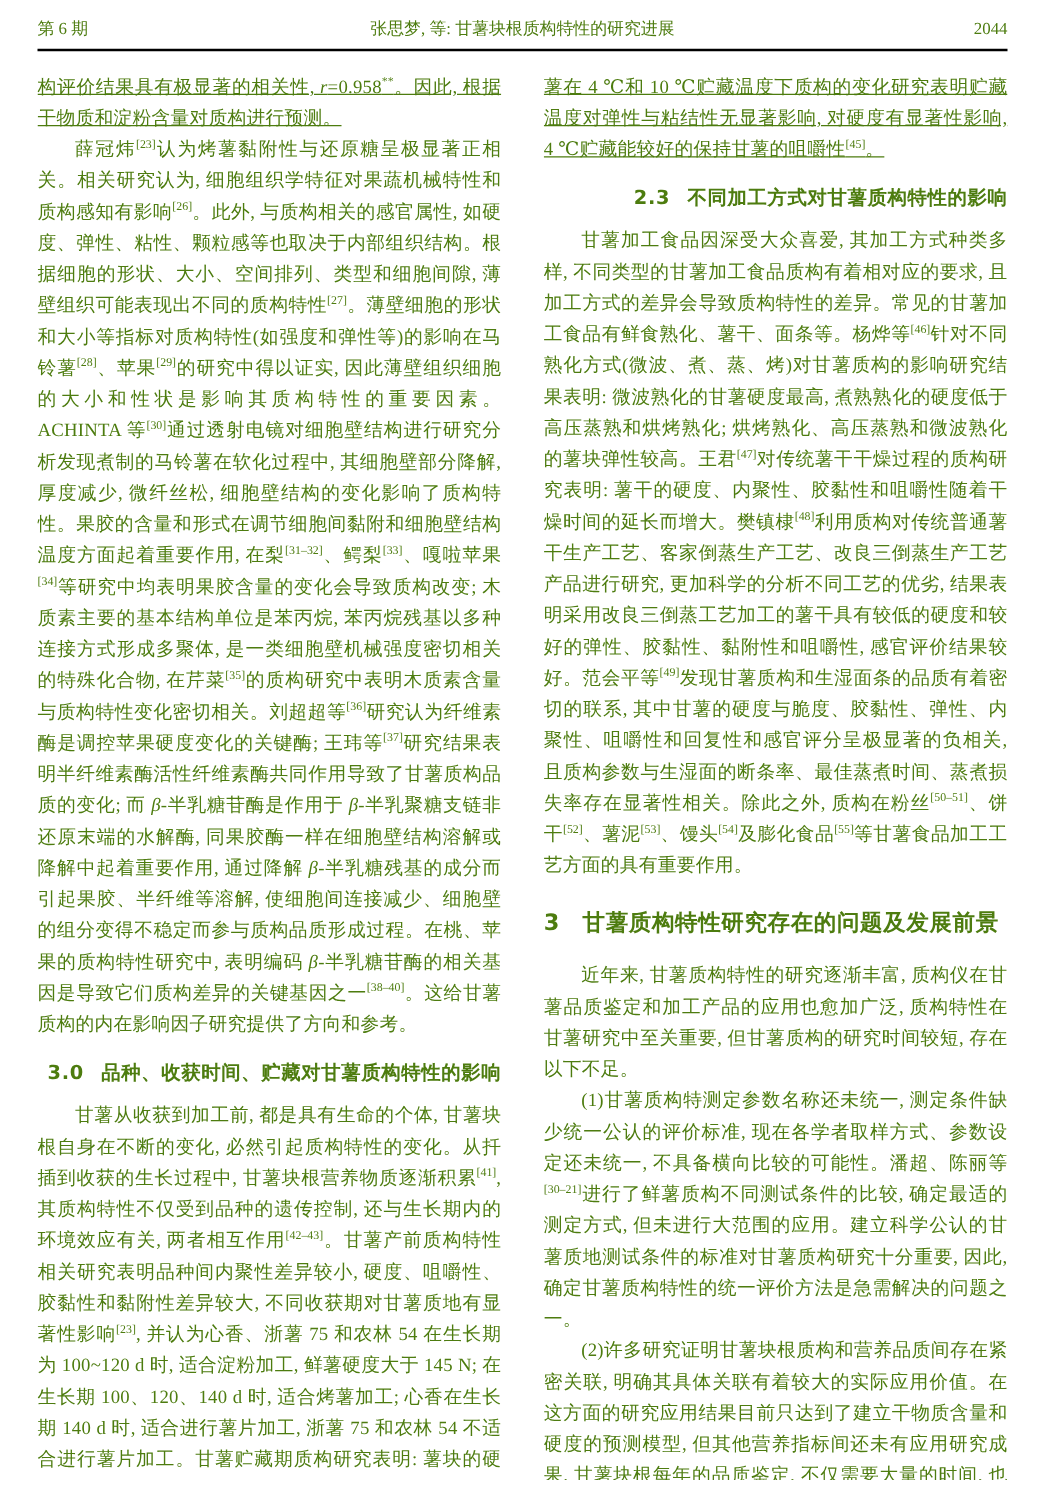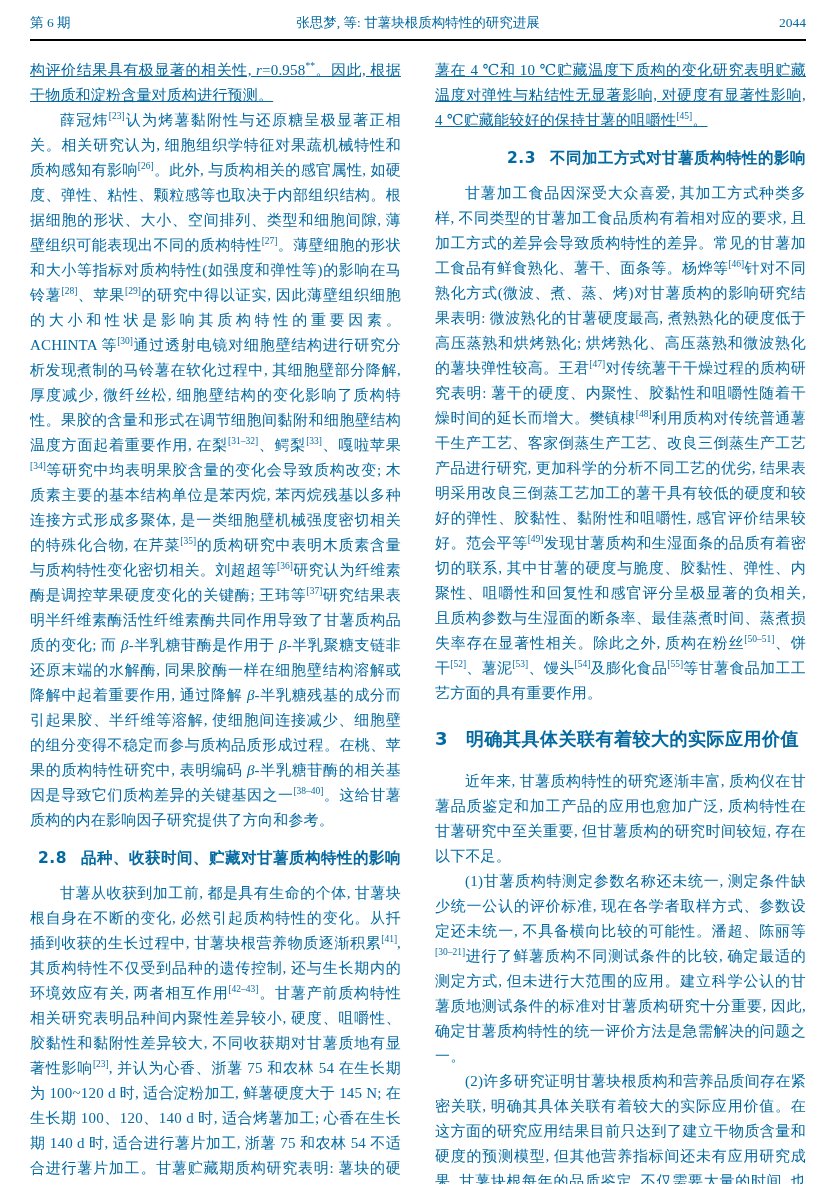--- a/index.html
+++ b/index.html
@@ -3,21 +3,21 @@
 <meta charset="utf-8">
 <style>
   * { margin: 0; padding: 0; box-sizing: border-box; }
   html, body { background: #ffffff; }
   .page {
     position: relative;
     width: 836px;
     height: 1196px;
     margin: 0 auto;
     background: #ffffff;
-    color: #0369a1;
+    color: #4d7c0f;
     font-family: "Liberation Serif", "DejaVu Serif", serif;
     padding: 14px 30px 0 30px;
     overflow: hidden;
   }
   .running-head {
     display: flex;
     align-items: baseline;
     font-size: 13.5px;
     line-height: 18px;
   }
@@ -84,33 +84,33 @@
     <span class="rh-right">2044</span>
   </div>
   <hr class="head-rule">
 
   <div class="columns">
 
     <div class="col">
       <p class="para cont">构评价结果具有极显著的相关性, <i>r</i>=0.958<sup>**</sup>。因此, 根据干物质和淀粉含量对质构进行预测。</p>
       <p class="para">薛冠炜<sup>[23]</sup>认为烤薯黏附性与还原糖呈极显著正相关。相关研究认为, 细胞组织学特征对果蔬机械特性和质构感知有影响<sup>[26]</sup>。此外, 与质构相关的感官属性, 如硬度、弹性、粘性、颗粒感等也取决于内部组织结构。根据细胞的形状、大小、空间排列、类型和细胞间隙, 薄壁组织可能表现出不同的质构特性<sup>[27]</sup>。薄壁细胞的形状和大小等指标对质构特性(如强度和弹性等)的影响在马铃薯<sup>[28]</sup>、苹果<sup>[29]</sup>的研究中得以证实, 因此薄壁组织细胞的大小和性状是影响其质构特性的重要因素。ACHINTA 等<sup>[30]</sup>通过透射电镜对细胞壁结构进行研究分析发现煮制的马铃薯在软化过程中, 其细胞壁部分降解, 厚度减少, 微纤丝松, 细胞壁结构的变化影响了质构特性。果胶的含量和形式在调节细胞间黏附和细胞壁结构温度方面起着重要作用, 在梨<sup>[31–32]</sup>、鳄梨<sup>[33]</sup>、嘎啦苹果<sup>[34]</sup>等研究中均表明果胶含量的变化会导致质构改变; 木质素主要的基本结构单位是苯丙烷, 苯丙烷残基以多种连接方式形成多聚体, 是一类细胞壁机械强度密切相关的特殊化合物, 在芹菜<sup>[35]</sup>的质构研究中表明木质素含量与质构特性变化密切相关。刘超超等<sup>[36]</sup>研究认为纤维素酶是调控苹果硬度变化的关键酶; 王玮等<sup>[37]</sup>研究结果表明半纤维素酶活性纤维素酶共同作用导致了甘薯质构品质的变化; 而 <i>β</i>-半乳糖苷酶是作用于 <i>β</i>-半乳聚糖支链非还原末端的水解酶, 同果胶酶一样在细胞壁结构溶解或降解中起着重要作用, 通过降解 <i>β</i>-半乳糖残基的成分而引起果胶、半纤维等溶解, 使细胞间连接减少、细胞壁的组分变得不稳定而参与质构品质形成过程。在桃、苹果的质构特性研究中, 表明编码 <i>β</i>-半乳糖苷酶的相关基因是导致它们质构差异的关键基因之一<sup>[38–40]</sup>。这给甘薯质构的内在影响因子研究提供了方向和参考。</p>
       <h3 class="sub-heading">
-        <span class="h-num">2.8</span><span class="h-title">品种、收获时间、贮藏对甘薯质构特性的影响</span>
+        <span class="h-num">3.0</span><span class="h-title">品种、收获时间、贮藏对甘薯质构特性的影响</span>
       </h3>
       <p class="para">甘薯从收获到加工前, 都是具有生命的个体, 甘薯块根自身在不断的变化, 必然引起质构特性的变化。从扦插到收获的生长过程中, 甘薯块根营养物质逐渐积累<sup>[41]</sup>, 其质构特性不仅受到品种的遗传控制, 还与生长期内的环境效应有关, 两者相互作用<sup>[42–43]</sup>。甘薯产前质构特性相关研究表明品种间内聚性差异较小, 硬度、咀嚼性、胶黏性和黏附性差异较大, 不同收获期对甘薯质地有显著性影响<sup>[23]</sup>, 并认为心香、浙薯 75 和农林 54 在生长期为 100~120 d 时, 适合淀粉加工, 鲜薯硬度大于 145 N; 在生长期 100、120、140 d 时, 适合烤薯加工; 心香在生长期 140 d 时, 适合进行薯片加工, 浙薯 75 和农林 54 不适合进行薯片加工。甘薯贮藏期质构研究表明: 薯块的硬度和黏附性、咀嚼性在贮藏期呈下降趋势, 且在储藏的后期薯块质构特性变化较缓, 薯块的黏附性和咀嚼性随着薯块的增大而增加。甘</p>
     </div>
 
     <div class="col">
       <p class="para cont">薯在 4 ℃和 10 ℃贮藏温度下质构的变化研究表明贮藏温度对弹性与粘结性无显著影响, 对硬度有显著性影响, 4 ℃贮藏能较好的保持甘薯的咀嚼性<sup>[45]</sup>。</p>
       <h3 class="sub-heading">
         <span class="h-num">2.3</span><span class="h-title">不同加工方式对甘薯质构特性的影响</span>
       </h3>
       <p class="para">甘薯加工食品因深受大众喜爱, 其加工方式种类多样, 不同类型的甘薯加工食品质构有着相对应的要求, 且加工方式的差异会导致质构特性的差异。常见的甘薯加工食品有鲜食熟化、薯干、面条等。杨烨等<sup>[46]</sup>针对不同熟化方式(微波、煮、蒸、烤)对甘薯质构的影响研究结果表明: 微波熟化的甘薯硬度最高, 煮熟熟化的硬度低于高压蒸熟和烘烤熟化; 烘烤熟化、高压蒸熟和微波熟化的薯块弹性较高。王君<sup>[47]</sup>对传统薯干干燥过程的质构研究表明: 薯干的硬度、内聚性、胶黏性和咀嚼性随着干燥时间的延长而增大。樊镇棣<sup>[48]</sup>利用质构对传统普通薯干生产工艺、客家倒蒸生产工艺、改良三倒蒸生产工艺产品进行研究, 更加科学的分析不同工艺的优劣, 结果表明采用改良三倒蒸工艺加工的薯干具有较低的硬度和较好的弹性、胶黏性、黏附性和咀嚼性, 感官评价结果较好。范会平等<sup>[49]</sup>发现甘薯质构和生湿面条的品质有着密切的联系, 其中甘薯的硬度与脆度、胶黏性、弹性、内聚性、咀嚼性和回复性和感官评分呈极显著的负相关, 且质构参数与生湿面的断条率、最佳蒸煮时间、蒸煮损失率存在显著性相关。除此之外, 质构在粉丝<sup>[50–51]</sup>、饼干<sup>[52]</sup>、薯泥<sup>[53]</sup>、馒头<sup>[54]</sup>及膨化食品<sup>[55]</sup>等甘薯食品加工工艺方面的具有重要作用。</p>
       <h2 class="main-heading">
-        <span class="h-num">3</span><span class="h-title">明确其具体关联有着较大的实际应用价值</span>
+        <span class="h-num">3</span><span class="h-title">甘薯质构特性研究存在的问题及发展前景</span>
       </h2>
       <p class="para">近年来, 甘薯质构特性的研究逐渐丰富, 质构仪在甘薯品质鉴定和加工产品的应用也愈加广泛, 质构特性在甘薯研究中至关重要, 但甘薯质构的研究时间较短, 存在以下不足。</p>
       <p class="para">(1)甘薯质构特测定参数名称还未统一, 测定条件缺少统一公认的评价标准, 现在各学者取样方式、参数设定还未统一, 不具备横向比较的可能性。潘超、陈丽等<sup>[30–21]</sup>进行了鲜薯质构不同测试条件的比较, 确定最适的测定方式, 但未进行大范围的应用。建立科学公认的甘薯质地测试条件的标准对甘薯质构研究十分重要, 因此, 确定甘薯质构特性的统一评价方法是急需解决的问题之一。</p>
       <p class="para">(2)许多研究证明甘薯块根质构和营养品质间存在紧密关联, 明确其具体关联有着较大的实际应用价值。在这方面的研究应用结果目前只达到了建立干物质含量和硬度的预测模型, 但其他营养指标间还未有应用研究成果, 甘薯块根每年的品质鉴定, 不仅需要大量的时间, 也耗费大量的人力物力, 建立甘薯质构和营养品质的预测模型, 将为甘薯研究提供有效便利的手段。例如 YOON 等研究表明甘薯块根质构品质特性与淀粉含量显著相关且质构参数</p>
     </div>
 
   </div>
 </div>
 
 </body></html>

